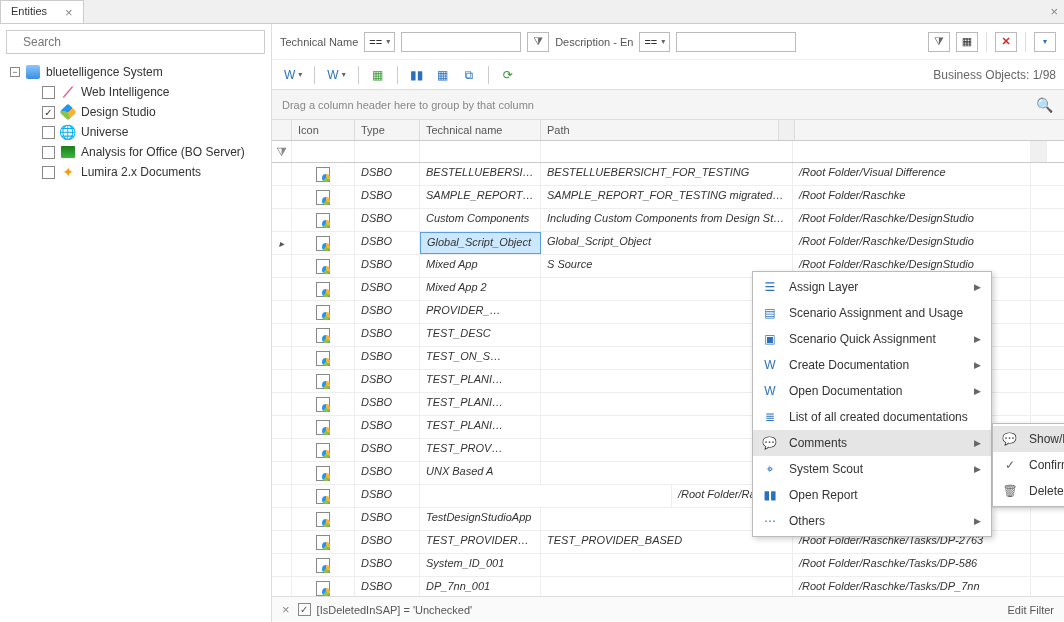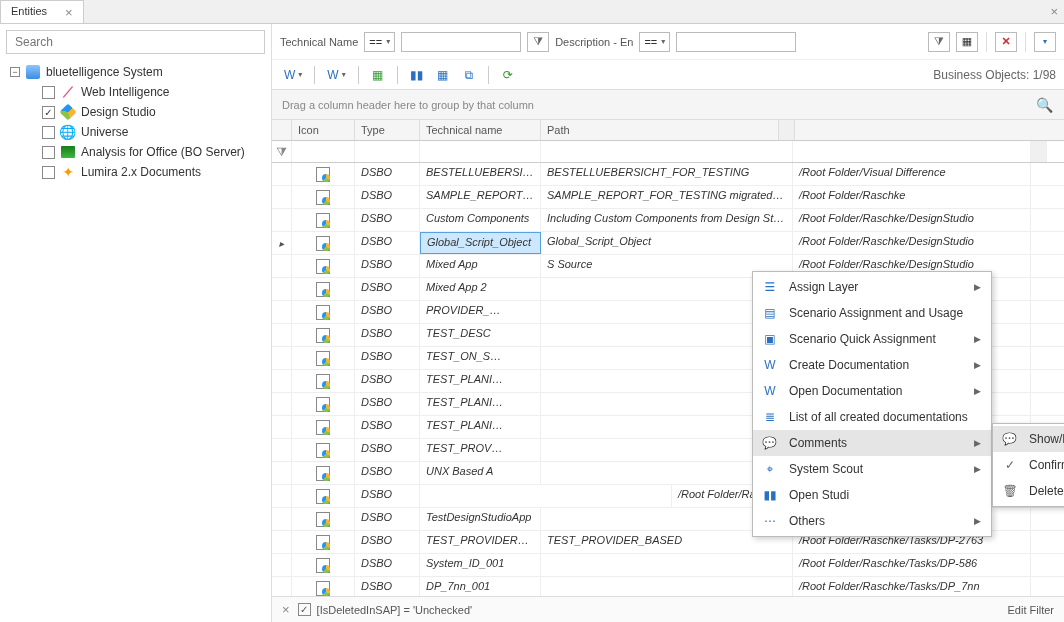--- a/index.html
+++ b/index.html
@@ -9,21 +9,21 @@
 .tab-bar { height: 24px; background: #f0f0f0; border-bottom: 1px solid #ccc; display: flex; align-items: stretch; position: relative; }
 .tab { padding: 4px 10px; background: #fff; border: 1px solid #ccc; border-bottom: none; display: flex; align-items: flex-start; gap: 18px; font-size: 11px; }
 .tab-close { color: #888; cursor: pointer; font-size: 13px; }
 .tab-bar-close { position: absolute; right: 6px; top: 4px; color: #888; cursor: pointer; font-size: 13px; }
 
 
 .main { display: flex; height: 598px; }
 
 
 .sidebar { width: 272px; border-right: 1px solid #ddd; padding: 6px; background: #fff; }
-.search-box { width: 100%; padding: 4px 8px; border: 1px solid #ccc; font-size: 12px; margin-bottom: 8px; color: #999; }
+.search-box { width: 100%; padding: 4px 16px; border: 1px solid #ccc; font-size: 12px; margin-bottom: 8px; color: #999; }
 .tree { }
 .tree-row { display: flex; align-items: center; padding: 2px 0 2px 4px; gap: 5px; cursor: pointer; }
 .tree-row.indent { padding-left: 36px; }
 .tree-toggle { width: 10px; height: 10px; border: 1px solid #888; font-size: 9px; line-height: 8px; text-align: center; color: #555; cursor: pointer; }
 .tree-check { width: 13px; height: 13px; border: 1px solid #888; display: flex; align-items: center; justify-content: center; font-size: 10px; cursor: pointer; }
 .tree-icon { width: 16px; height: 16px; display: inline-flex; align-items: center; justify-content: center; }
 .icon-db { background: linear-gradient(#8bc6ff,#3a8ee0); border-radius: 2px; width: 14px; height: 14px; }
 .icon-wi { color: #e05a8a; font-weight: bold; font-size: 14px; }
 .icon-ds { display:inline-block; width:12px; height:12px; background: conic-gradient(#f9b233 0 33%, #8bc34a 33% 66%, #2196f3 66% 100%); border-radius: 2px; transform: rotate(45deg); }
 .icon-uni { color: #2a7ab0; font-size: 14px; }
@@ -476,21 +476,21 @@
     <span>Comments</span>
     <span class="menu-arrow">▶</span>
         </div>
         <div class="menu-item">
           <span class="menu-icon i-blue">⌖</span>
     <span>System Scout</span>
     <span class="menu-arrow">▶</span>
         </div>
         <div class="menu-item">
           <span class="menu-icon i-blue">▮▮</span>
-    <span>Open Studi</span>
+    <span>Open Report</span>
     </div>
         <div class="menu-item">
           <span class="menu-icon i-blue">⋯</span>
     <span>Others</span>
     <span class="menu-arrow">▶</span>
         </div>
       </div>
     <div class="menu submenu" id="sub-menu" style="left:720px; top:399px; width:175px;">
         <div class="menu-item hover">
           <span class="menu-icon i-comment">💬</span>

